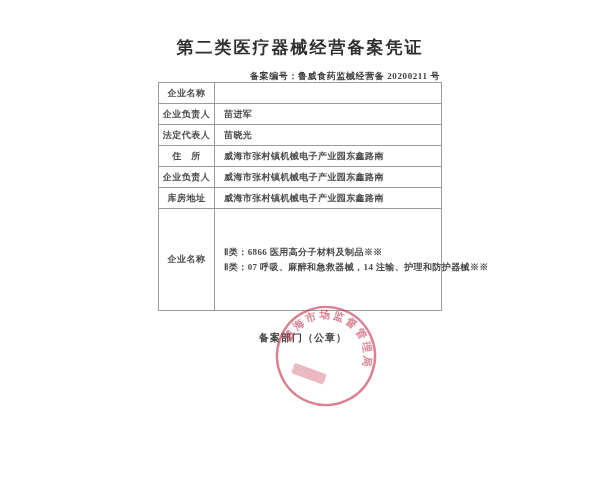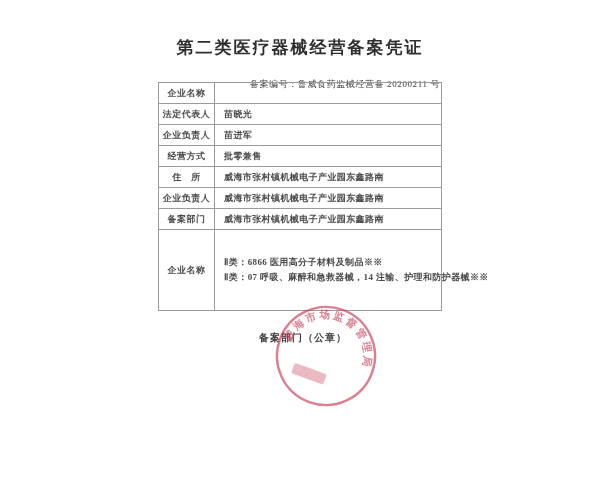--- a/index.html
+++ b/index.html
@@ -11,22 +11,22 @@
     font-family:"Liberation Serif","DejaVu Serif",serif;
     color:#454545;
   }
   .doc-title{
     position:absolute;top:36px;left:0;width:600px;
     text-align:center;
     font-size:17px;font-weight:bold;letter-spacing:2px;
     color:#2f2f2f;
   }
   .filing-no{
-    position:absolute;top:78px;right:160px;
-    font-size:9px;font-weight:normal;letter-spacing:0.6px;
+    position:absolute;top:70px;right:160px;
+    font-size:9px;font-weight:bold;letter-spacing:0.6px;
     color:#3d3d3d;
   }
   .cert-table{
     position:absolute;left:158px;top:82px;
     width:284px;height:229px;
     border:1px solid #9b9b9b;
     display:flex;flex-direction:column;
     box-sizing:border-box;
     background:transparent;
   }
@@ -82,41 +82,37 @@
 
   <div class="doc-title">第二类医疗器械经营备案凭证</div>
 
   <div class="filing-no">备案编号：鲁威食药监械经营备 20200211 号</div>
 
   <div class="cert-table">
     <div class="t-row">
       <div class="t-label">企业名称</div>
     </div>
     <div class="t-row">
-      <div class="t-label">法定代表人</div>
-      <div class="t-value">苗晓光</div>
-    </div>
-    <div class="t-row">
       <div class="t-label">企业负责人</div>
       <div class="t-value">苗进军</div>
     </div>
     <div class="t-row">
-      <div class="t-label">经营方式</div>
-      <div class="t-value">批零兼售</div>
+      <div class="t-label">法定代表人</div>
+      <div class="t-value">苗晓光</div>
     </div>
     <div class="t-row">
       <div class="t-label">住　所</div>
       <div class="t-value">威海市张村镇机械电子产业园东鑫路南</div>
     </div>
     <div class="t-row">
       <div class="t-label">企业负责人</div>
       <div class="t-value">威海市张村镇机械电子产业园东鑫路南</div>
     </div>
     <div class="t-row">
-      <div class="t-label">备案部门</div>
+      <div class="t-label">库房地址</div>
       <div class="t-value">威海市张村镇机械电子产业园东鑫路南</div>
     </div>
     <div class="t-row last">
       <div class="t-label">企业名称</div>
       <div class="t-value multi">
         <div class="scope-line">Ⅱ类：6866 医用高分子材料及制品※※</div>
         <div class="scope-line">Ⅱ类：07 呼吸、麻醉和急救器械，14 注输、护理和防护器械※※</div>
       </div>
     </div>
   </div>

